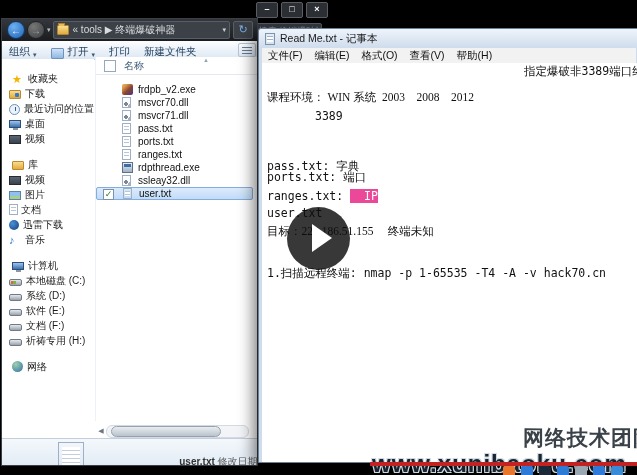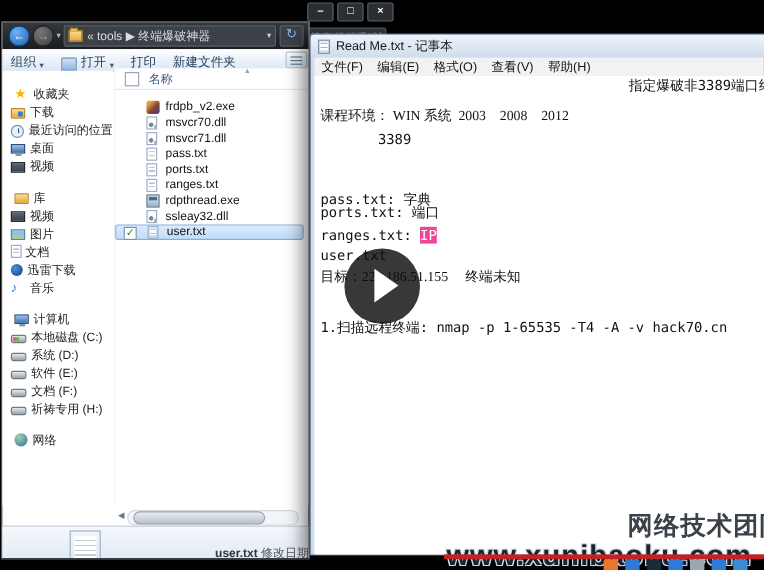--- a/index.html
+++ b/index.html
@@ -116,21 +116,21 @@
             background:linear-gradient(#eef4fb,#cfdcec);border-radius:3px 3px 0 0;
             font-size:10.5px;color:#1a1a1a;white-space:nowrap;}
   .np-ticon{width:10px;height:12px;background:#fff;border:1px solid #7d93aa;margin-right:5px;
             background-image:repeating-linear-gradient(#fff 0 2px,#9db4d0 2px 3px);background-clip:content-box;padding:2px 1px;box-sizing:border-box;}
   .np-menu{height:15px;margin:0 3px;background:#f2f2f2;border-bottom:1px solid #d5d5d5;
            display:flex;align-items:center;font-size:10.5px;color:#111;}
   .np-menu span{padding:0 6px;}
   .np-body{position:absolute;left:3px;right:0;top:34px;bottom:0;background:#fff;overflow:hidden;}
   .np-line{position:absolute;left:5px;font-family:"DejaVu Sans Mono",monospace;font-size:11.5px;
            color:#111;white-space:pre;line-height:15px;}
-  .np-sel{background:#ec4899;color:#fff;}
+  .np-sel{background:#ec4899;color:#fff;padding-left:14px;}
   .np-sel:empty{display:none;}
 
   
   .play-btn{position:absolute;left:287px;top:207px;width:63px;height:63px;border-radius:50%;
             background:rgba(12,12,12,.82);z-index:5;}
   .play-btn::after{content:"";position:absolute;left:25px;top:17px;
             border-left:20px solid #fff;border-top:14px solid transparent;border-bottom:14px solid transparent;}
 
   .wm{position:absolute;z-index:6;}
   .wm-logo{left:474px;top:423px;width:40px;height:40px;border:3px double #46525c;border-radius:50%;

